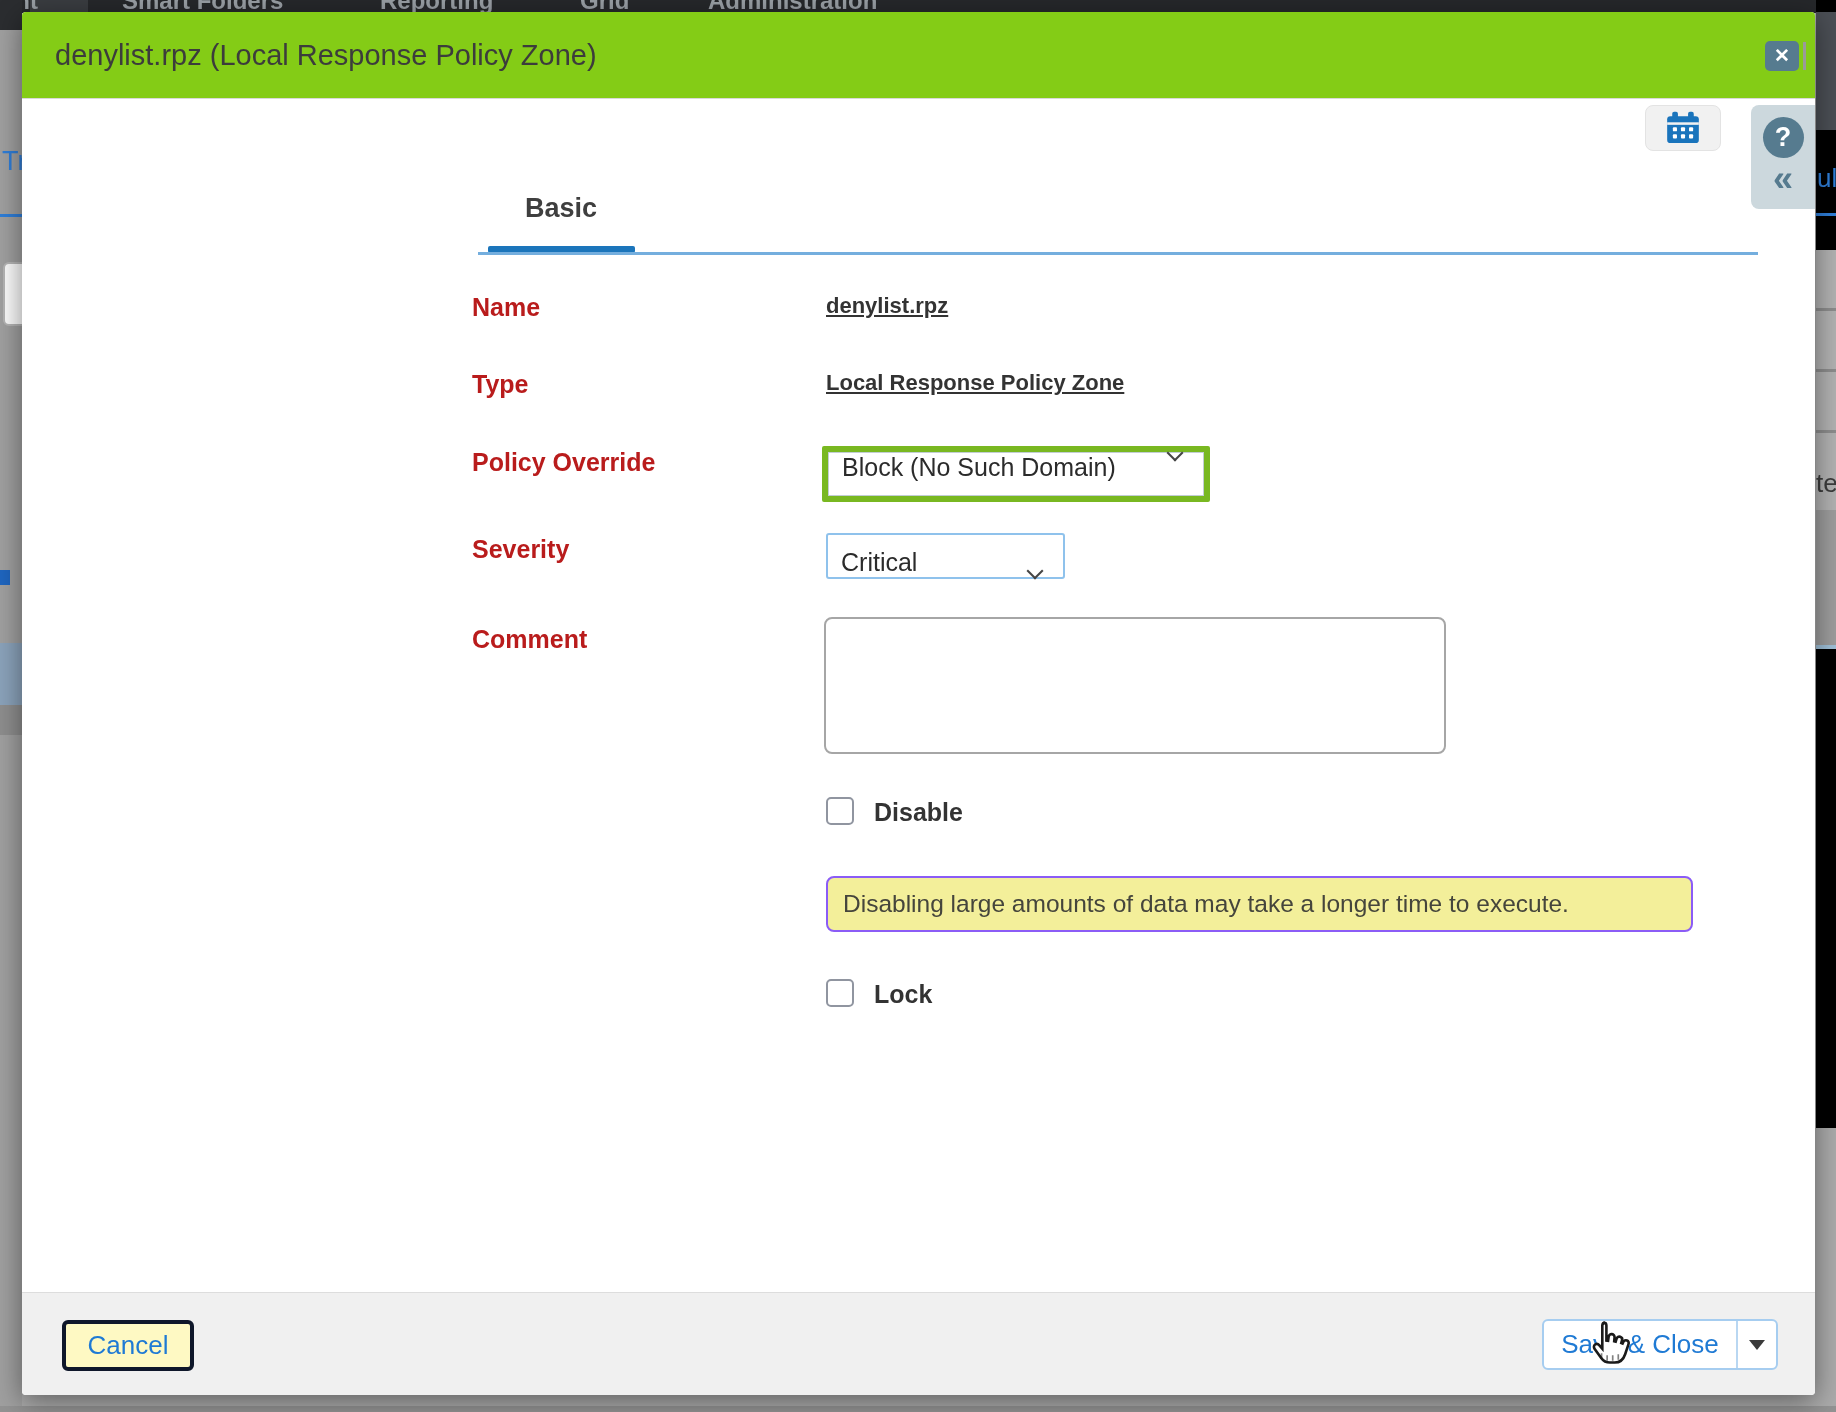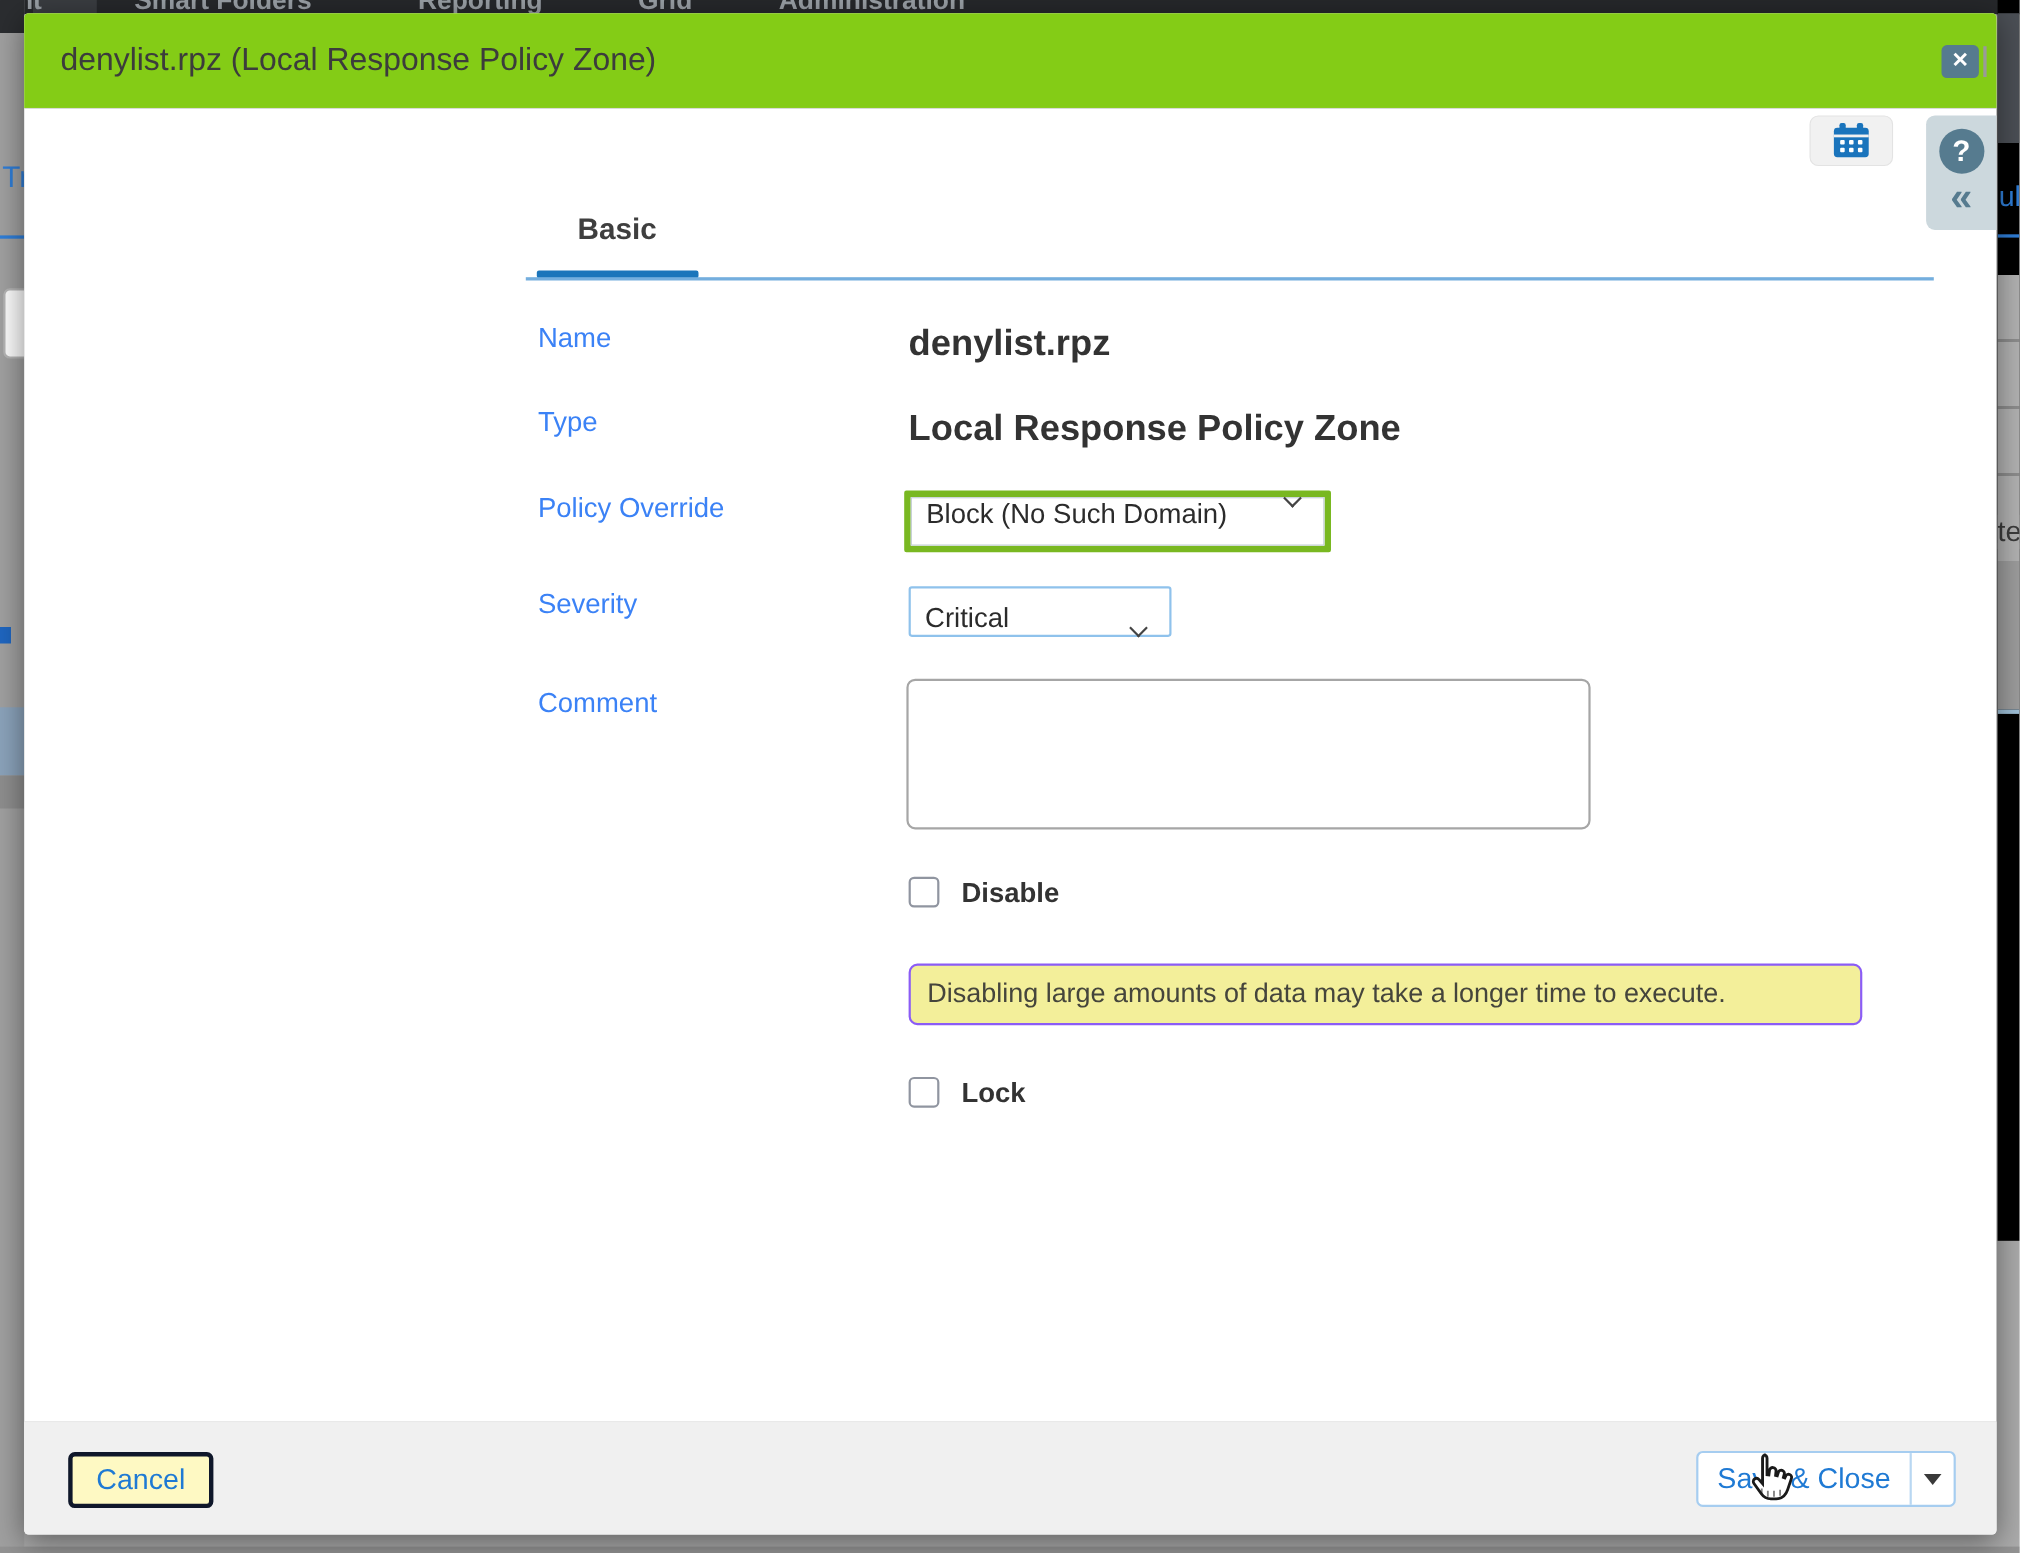--- a/index.html
+++ b/index.html
@@ -83,22 +83,22 @@
   .tab-baseline { position:absolute; left:456px; top:240px; width:1280px; height:3px; background:#74aede;}
 
   .sidebar {
     position:absolute; left:0px; top:222px; width:415px; height:427px;
     background:#f8f8f8; border:1px solid #e2e2e2; border-left:none;
     border-radius:0 8px 8px 0;
   }
   .side-item { position:absolute; left:33px; font-size:26px; color:#1f7ad4; cursor:pointer; white-space:nowrap;}
   .side-item.active { color:#333333; font-weight:700; cursor:default; }
 
-  .flabel { position:absolute; left:467px; font-size:25px; font-weight:400; color:#3b82f6; white-space:nowrap;}
-  .fvalue { position:absolute; left:804px; font-size:33px; font-weight:700; color:#333333; white-space:nowrap;}
+  .flabel { position:absolute; left:450px; font-size:25px; font-weight:700; color:#b91c1c; white-space:nowrap;}
+  .fvalue { position:absolute; left:804px; font-size:22px; font-weight:700; color:#333333; white-space:nowrap;text-decoration:underline;}
 
   .green-wrap {
     position:absolute; left:800px; top:434px; width:388px; height:56px;
     border:6px solid #79b821; border-radius:2px; background:#fff;
   }
   .green-wrap .sel-inner {
     width:100%; height:100%; border:1px solid #c2cdd4; background:#fff;
     display:flex; cursor:pointer;
   }
   .sel-inner .sel-text { padding-left:13px; font-size:25px; color:#2b2b2b; flex:1; }

